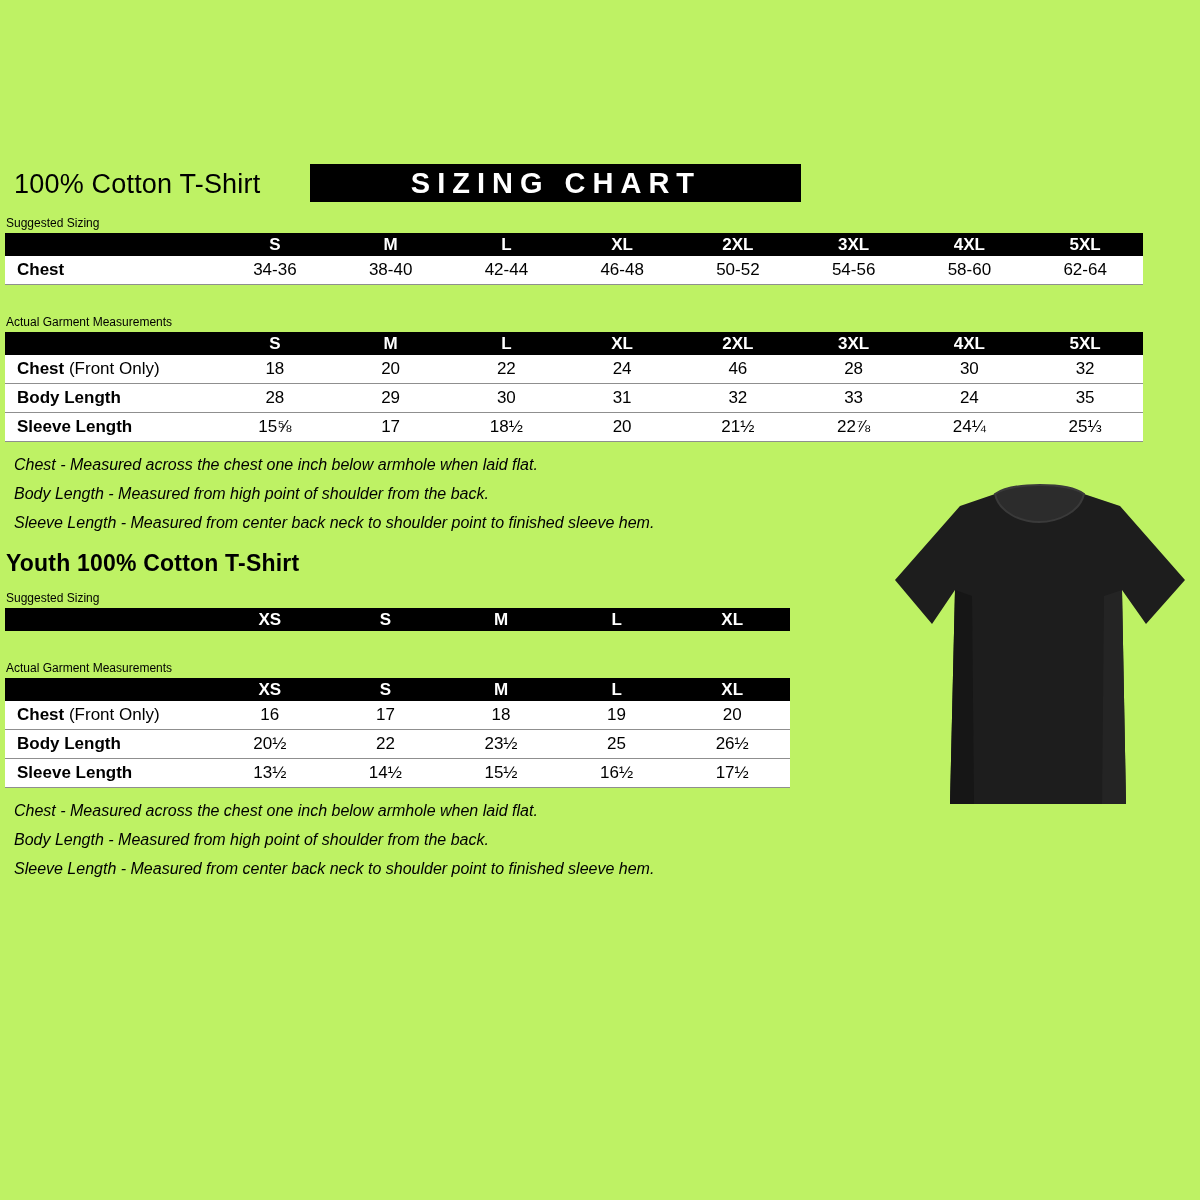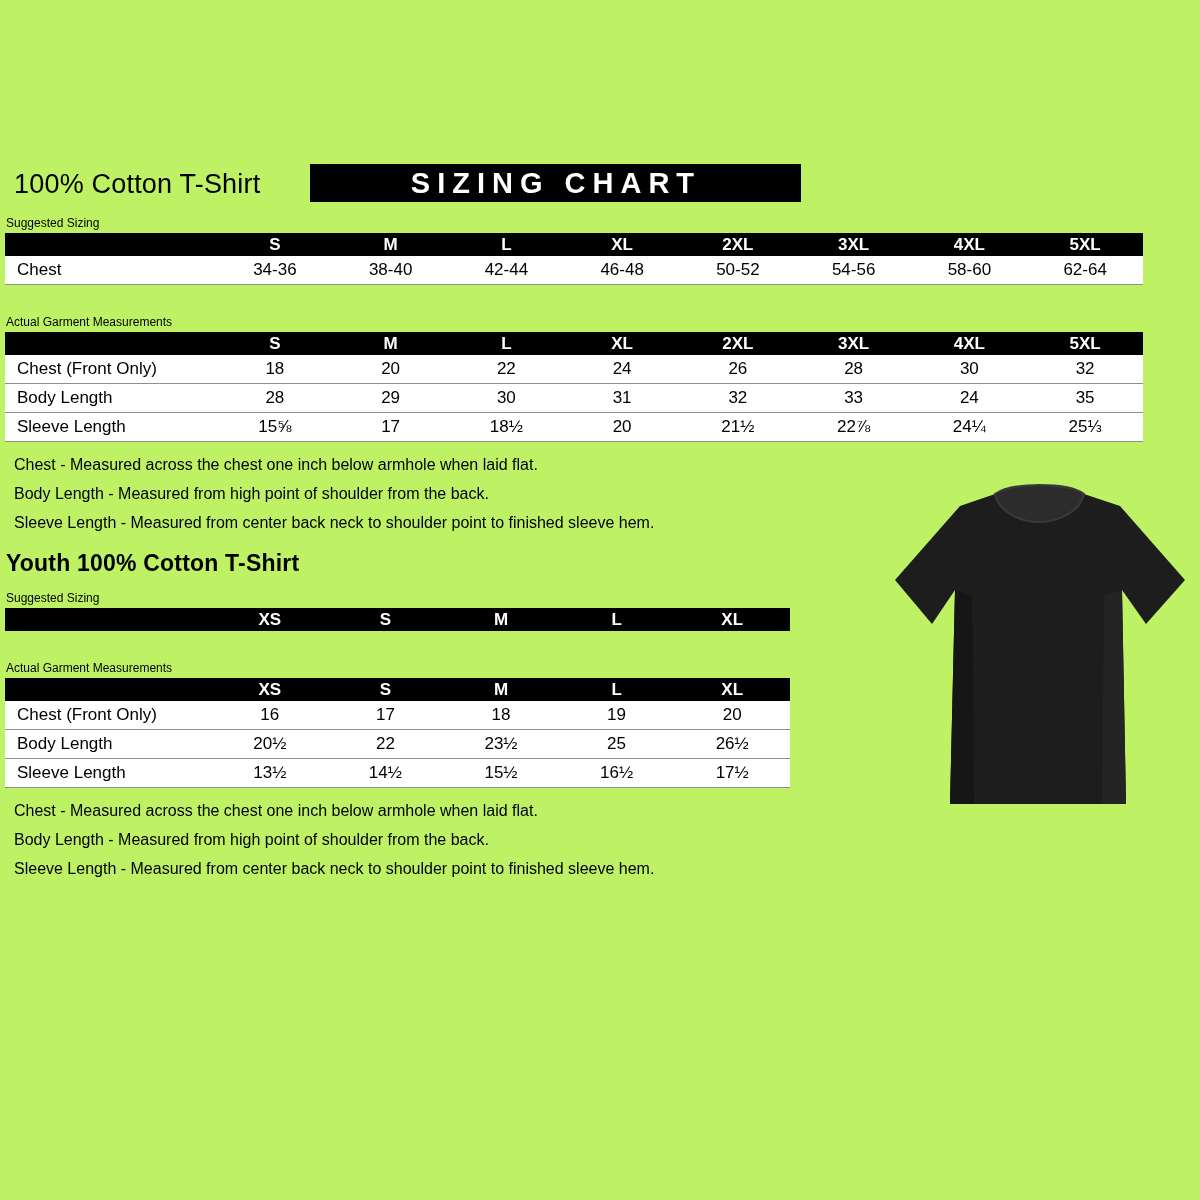--- a/index.html
+++ b/index.html
@@ -22,24 +22,24 @@
   .section-label.gap-lg{margin-top:30px;}
 
   .table{margin-left:5px;}
   .adult-w{width:1138px;}
   .youth-w{width:785px;}
   .thead{display:flex;background:#000;color:#fff;font-weight:700;height:23px;align-items:center;font-size:17px;}
   .trow{display:flex;height:28px;align-items:center;font-size:17px;border-bottom:1px solid #8f8f8f;background:#fff;}
   .label-cell{width:200px;padding-left:12px;white-space:nowrap;}
   .youth-w .label-cell{width:195px;}
   .cell{flex:1;text-align:center;}
-  .bold{font-weight:400;}
+  .bold{font-weight:700;}
 
   .notes{margin:14px 0 0 14px;font-size:16px;}
-  .note{margin-bottom:11px;}
+  .note{margin-bottom:11px;font-style:italic;}
 
   .youth-title{font-size:23px;font-weight:700;margin:18px 0 0 6px;letter-spacing:0.2px;}
 
   .tshirt{position:absolute;left:892px;top:476px;width:298px;height:345px;}
 </style>
 </head>
 <body>
 
 <div class="page">
   <div class="content">
@@ -93,21 +93,21 @@
         <div class="cell">5XL</div>
       </div>
       <div class="trow">
         <div class="label-cell">
           <span class="bold">Chest</span><span> (Front Only)</span>
         </div>
         <div class="cell">18</div>
         <div class="cell">20</div>
         <div class="cell">22</div>
         <div class="cell">24</div>
-        <div class="cell">26</div>
+        <div class="cell">46</div>
         <div class="cell">28</div>
         <div class="cell">30</div>
         <div class="cell">32</div>
       </div>
       <div class="trow">
         <div class="label-cell">
           <span class="bold">Body Length</span><span></span>
         </div>
         <div class="cell">28</div>
         <div class="cell">29</div>

